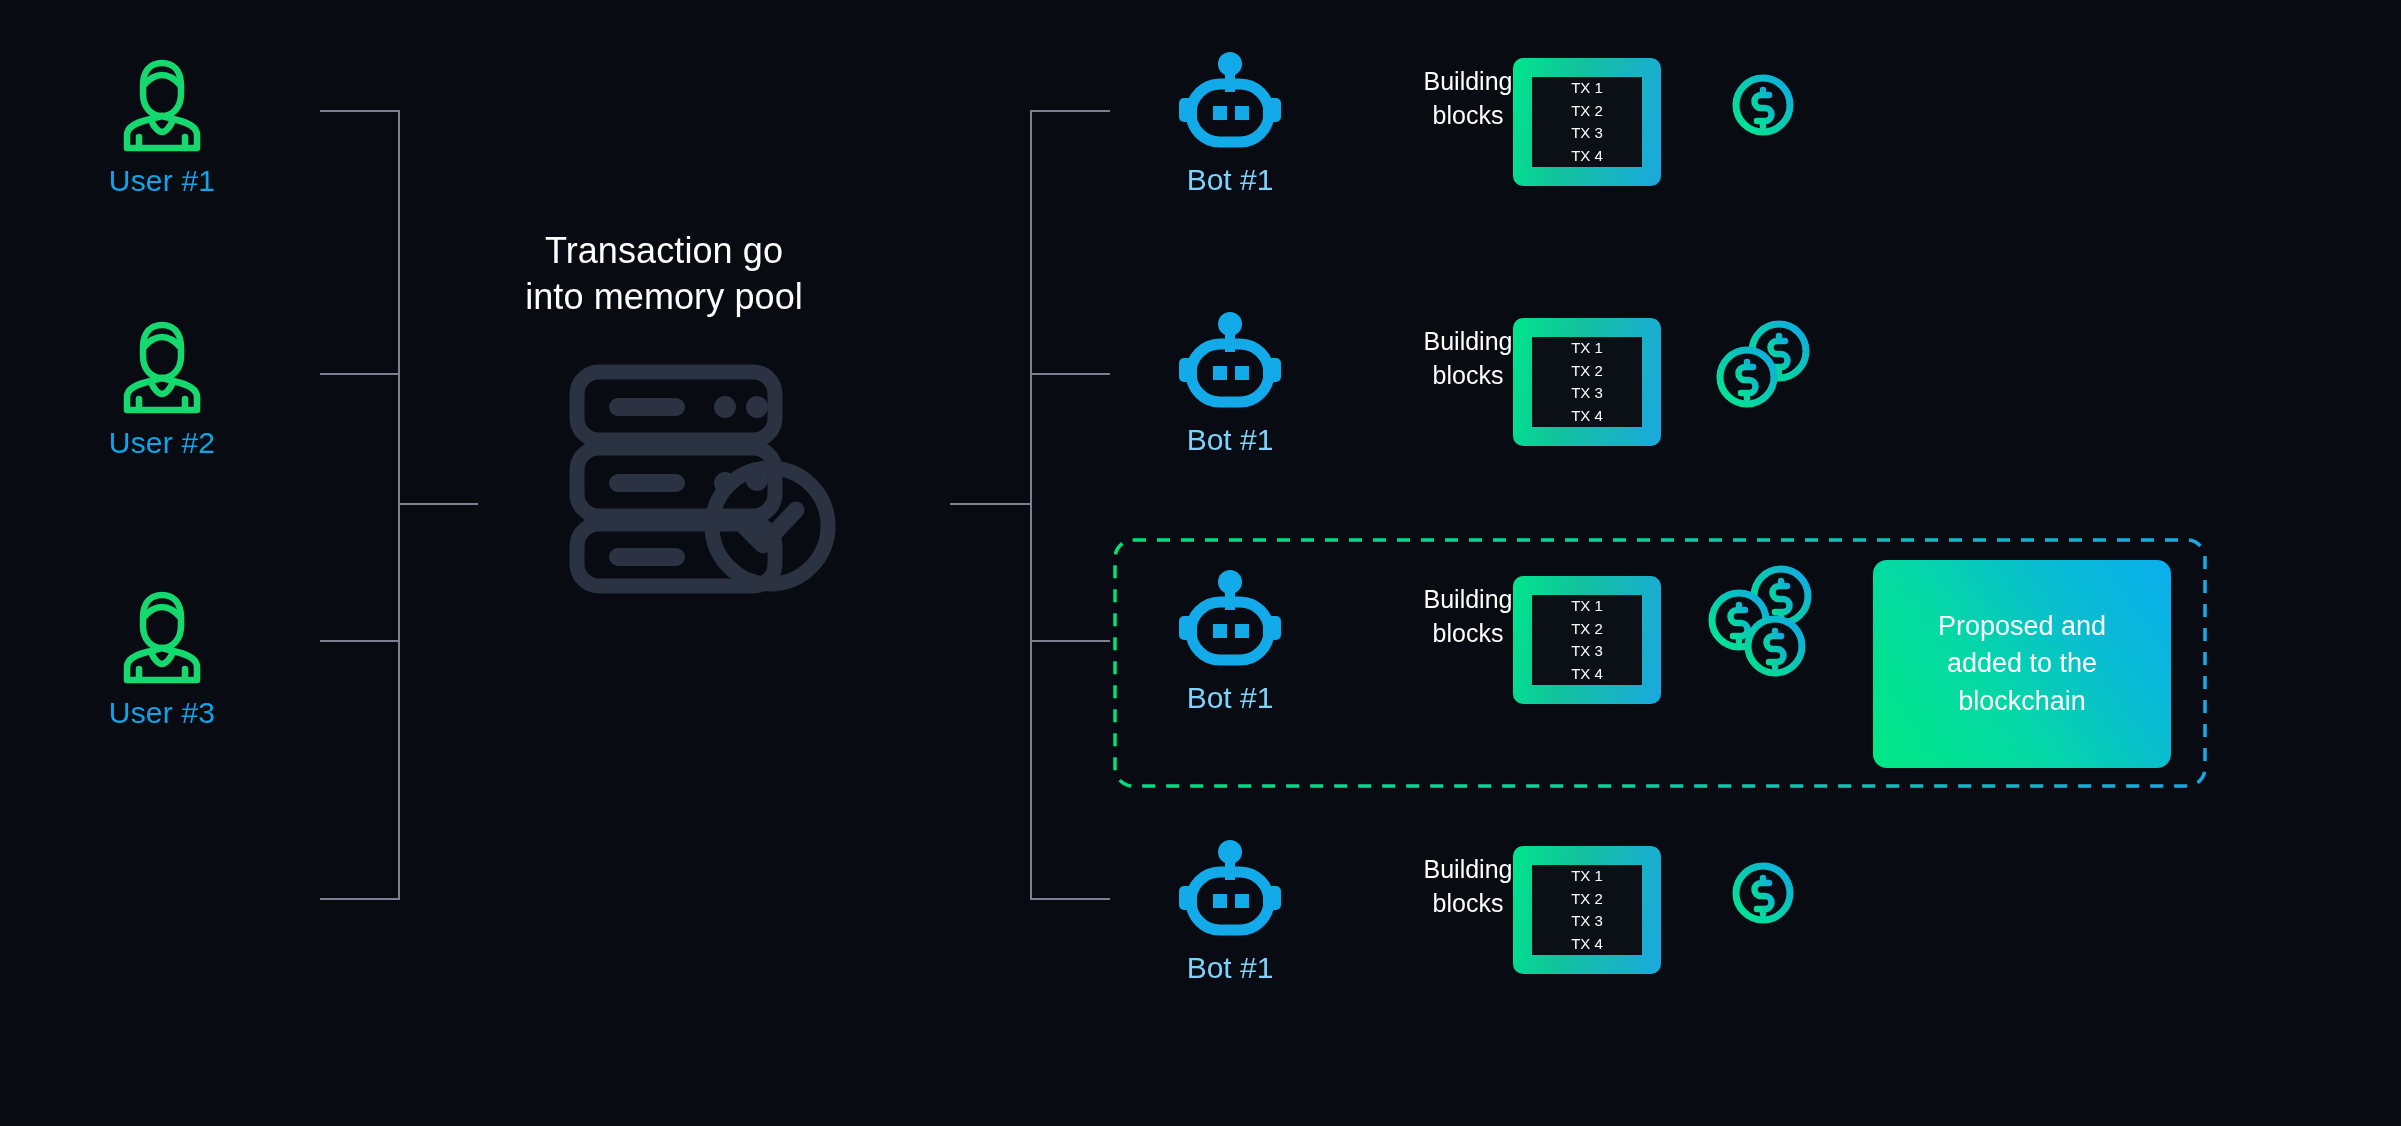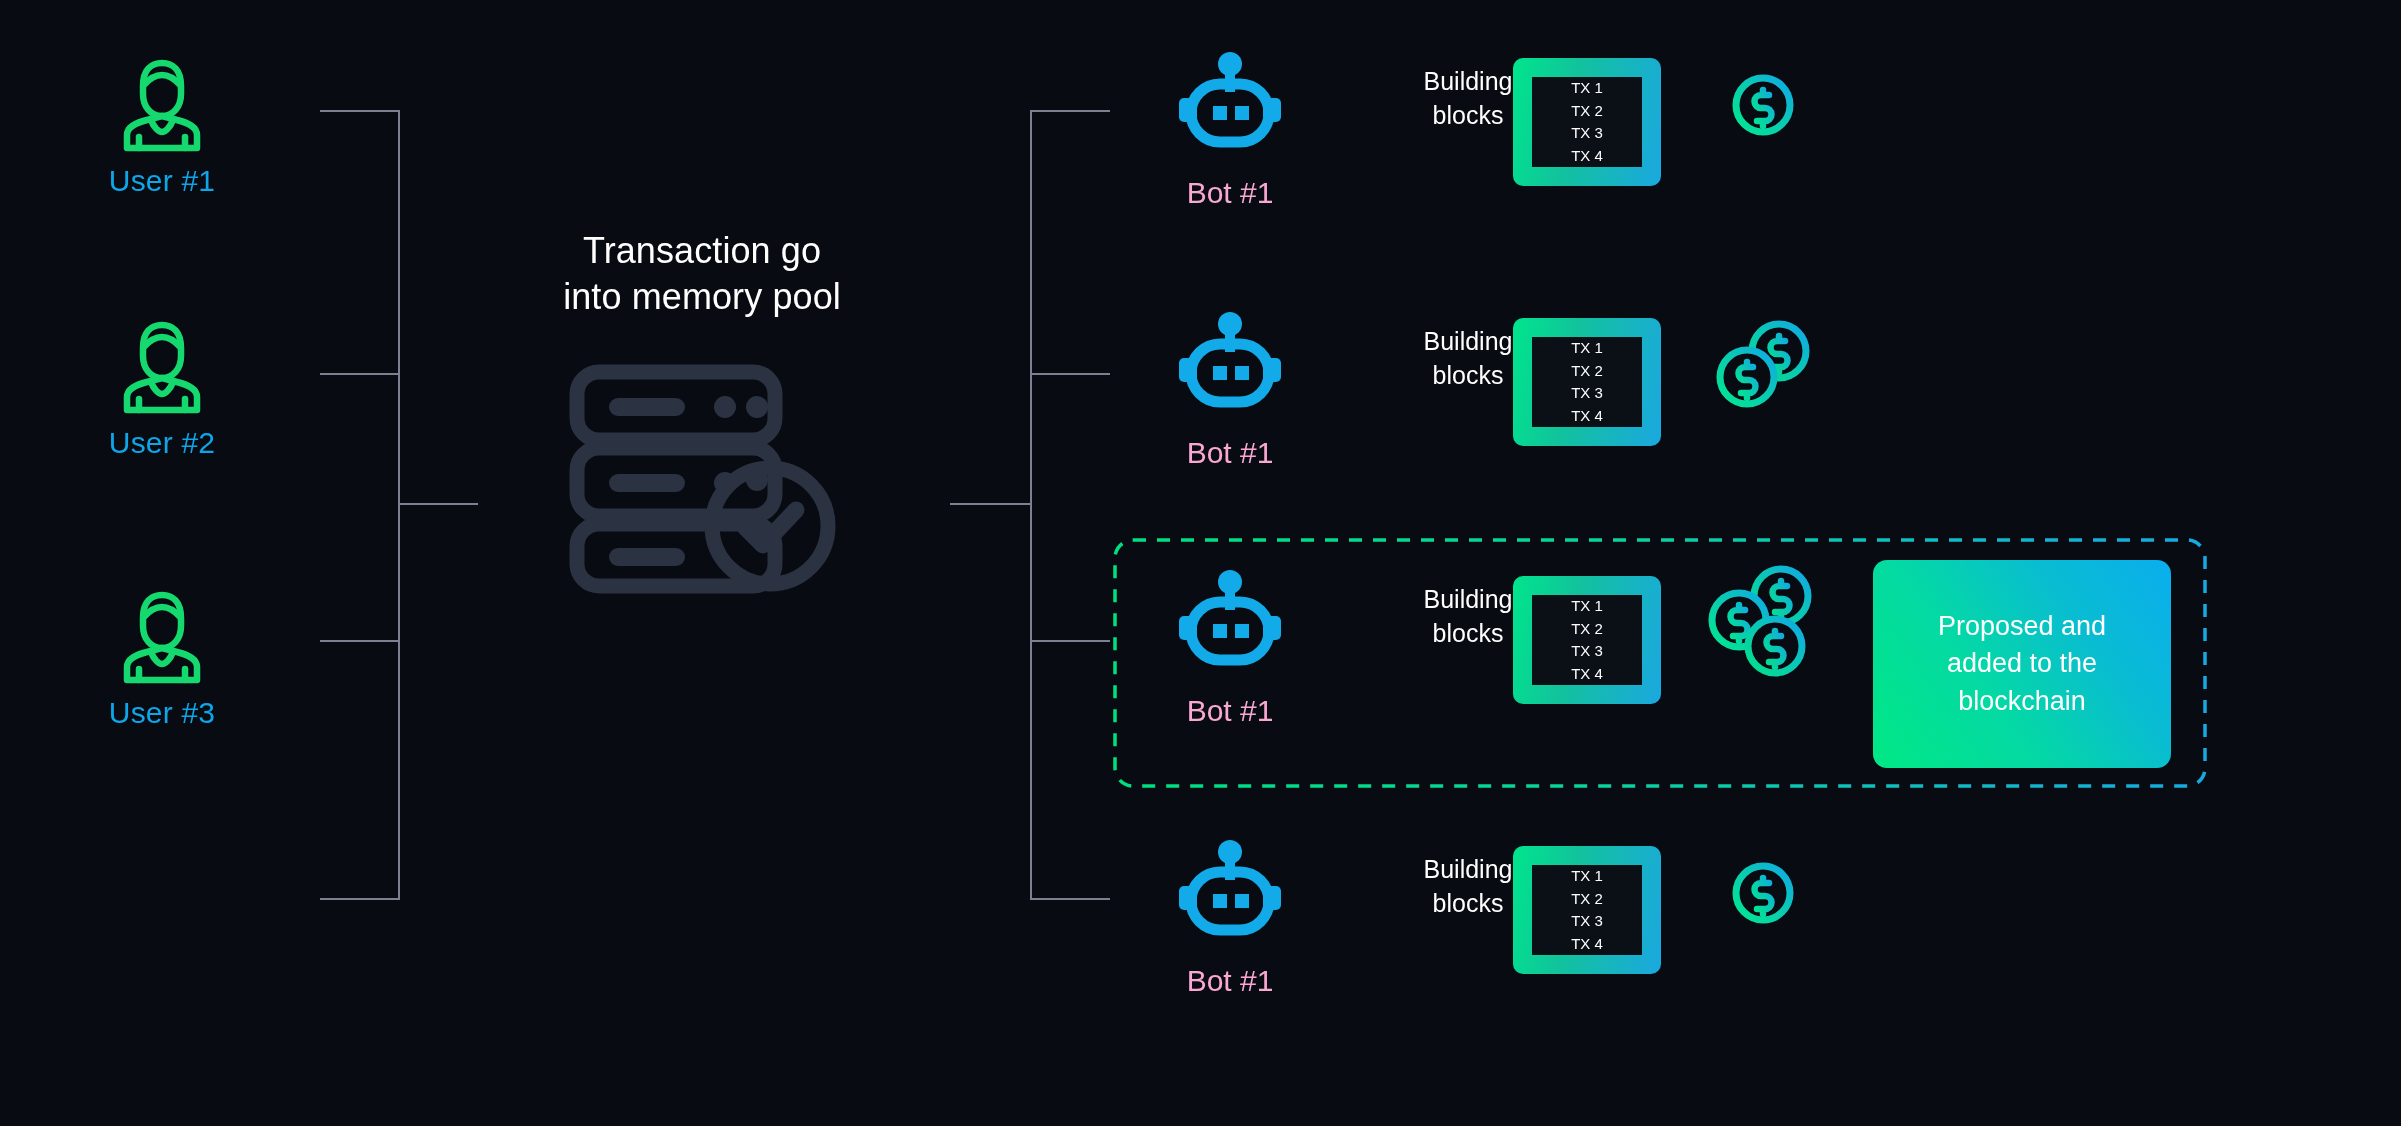--- a/index.html
+++ b/index.html
@@ -35,21 +35,21 @@
     margin-top: 6px;
     color: #0ea5e9;
     font-size: 30px;
     letter-spacing: 0.2px;
     line-height: 1;
   }
 
   
   .mempool-title {
     position: absolute;
-    left: 462px;
+    left: 424px;
     top: 228px;
     width: 480px;
     text-align: center;
     color: #ffffff;
     font-size: 36px;
     line-height: 1.28;
     letter-spacing: 0.1px;
   }
   .mempool-icon {
     position: absolute;
@@ -79,22 +79,22 @@
     width: 190px;
     text-align: center;
   }
   .bot-icon-wrap {
     height: 120px;
     display: flex;
     align-items: center;
     justify-content: center;
   }
   .bot-label {
-    margin-top: 16px;
-    color: #f9a8d4;
+    margin-top: 3px;
+    color: #7dd3fc;
     font-size: 30px;
     line-height: 1;
   }
   .building-label {
     position: absolute;
     left: 245px;
     top: 45px;
     width: 220px;
     text-align: center;
     color: #ffffff;

